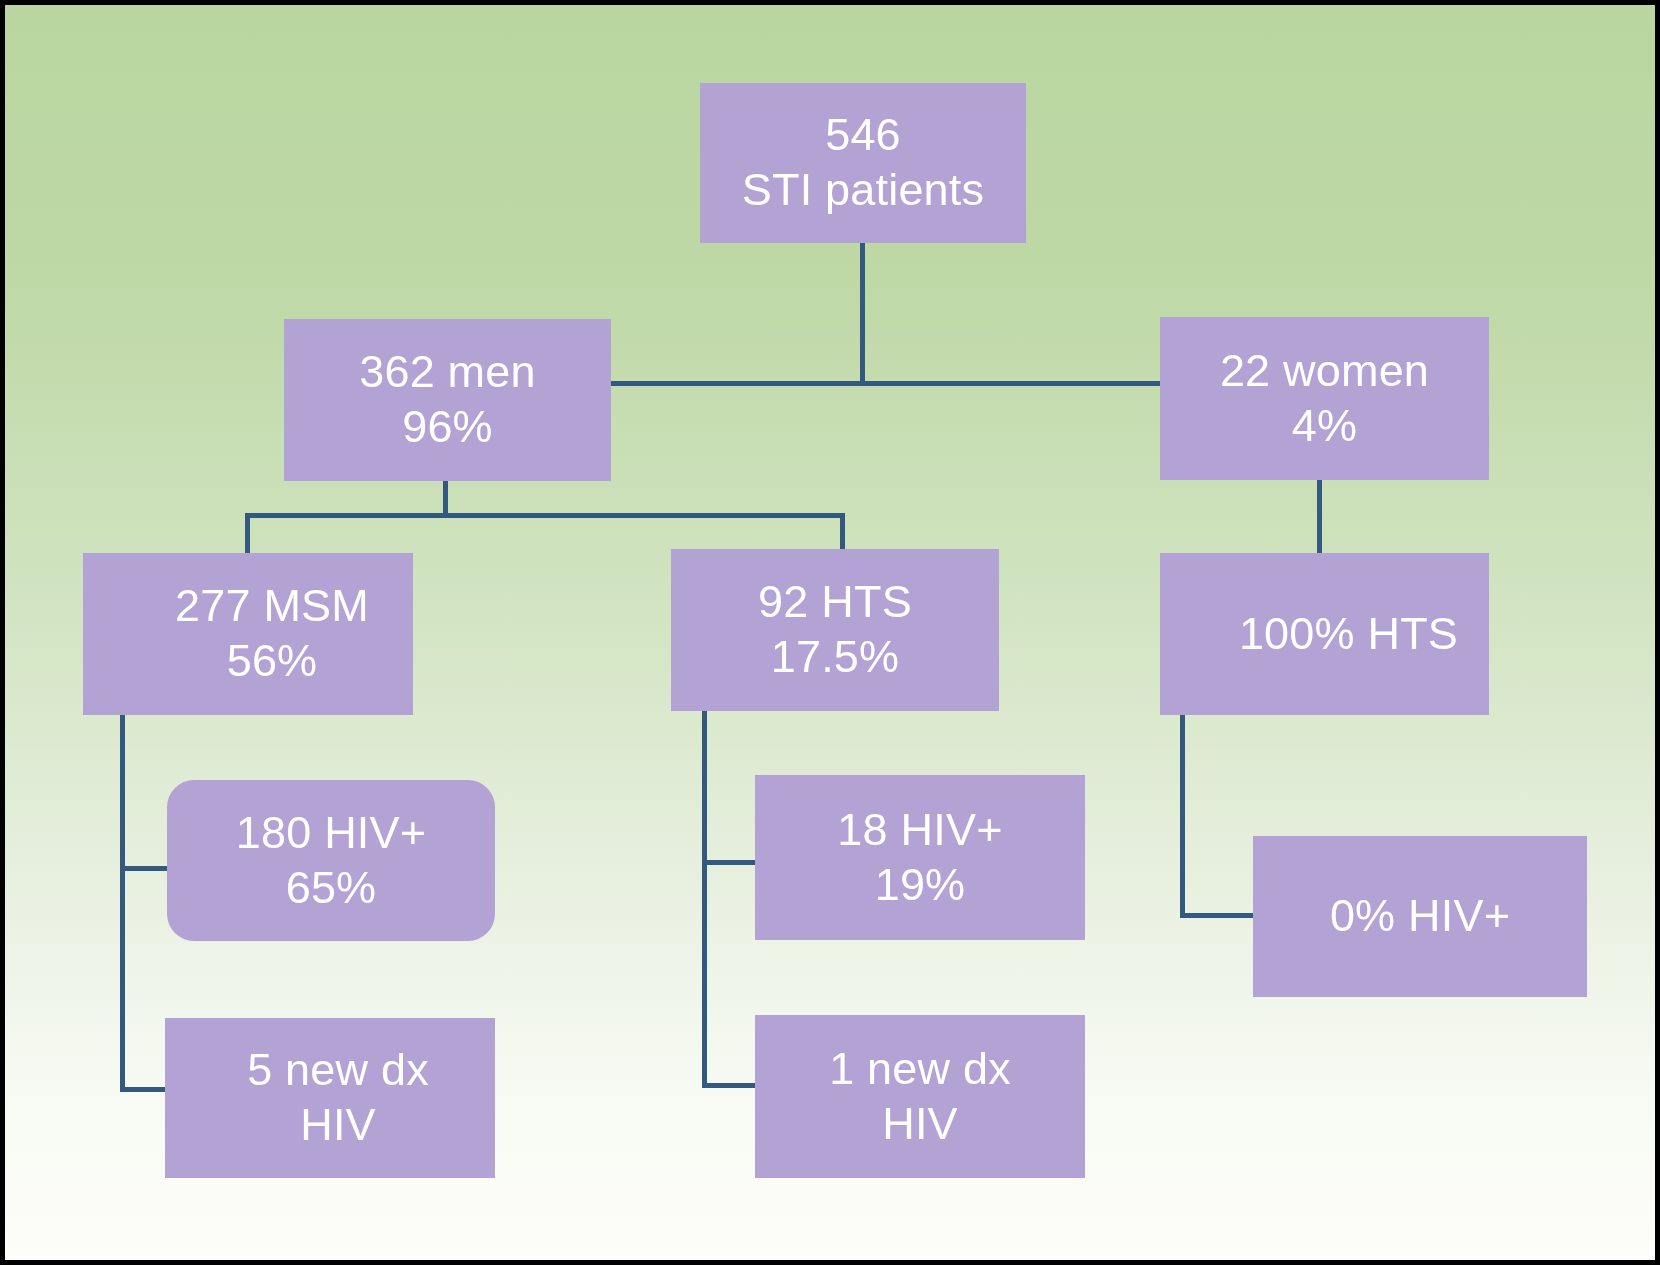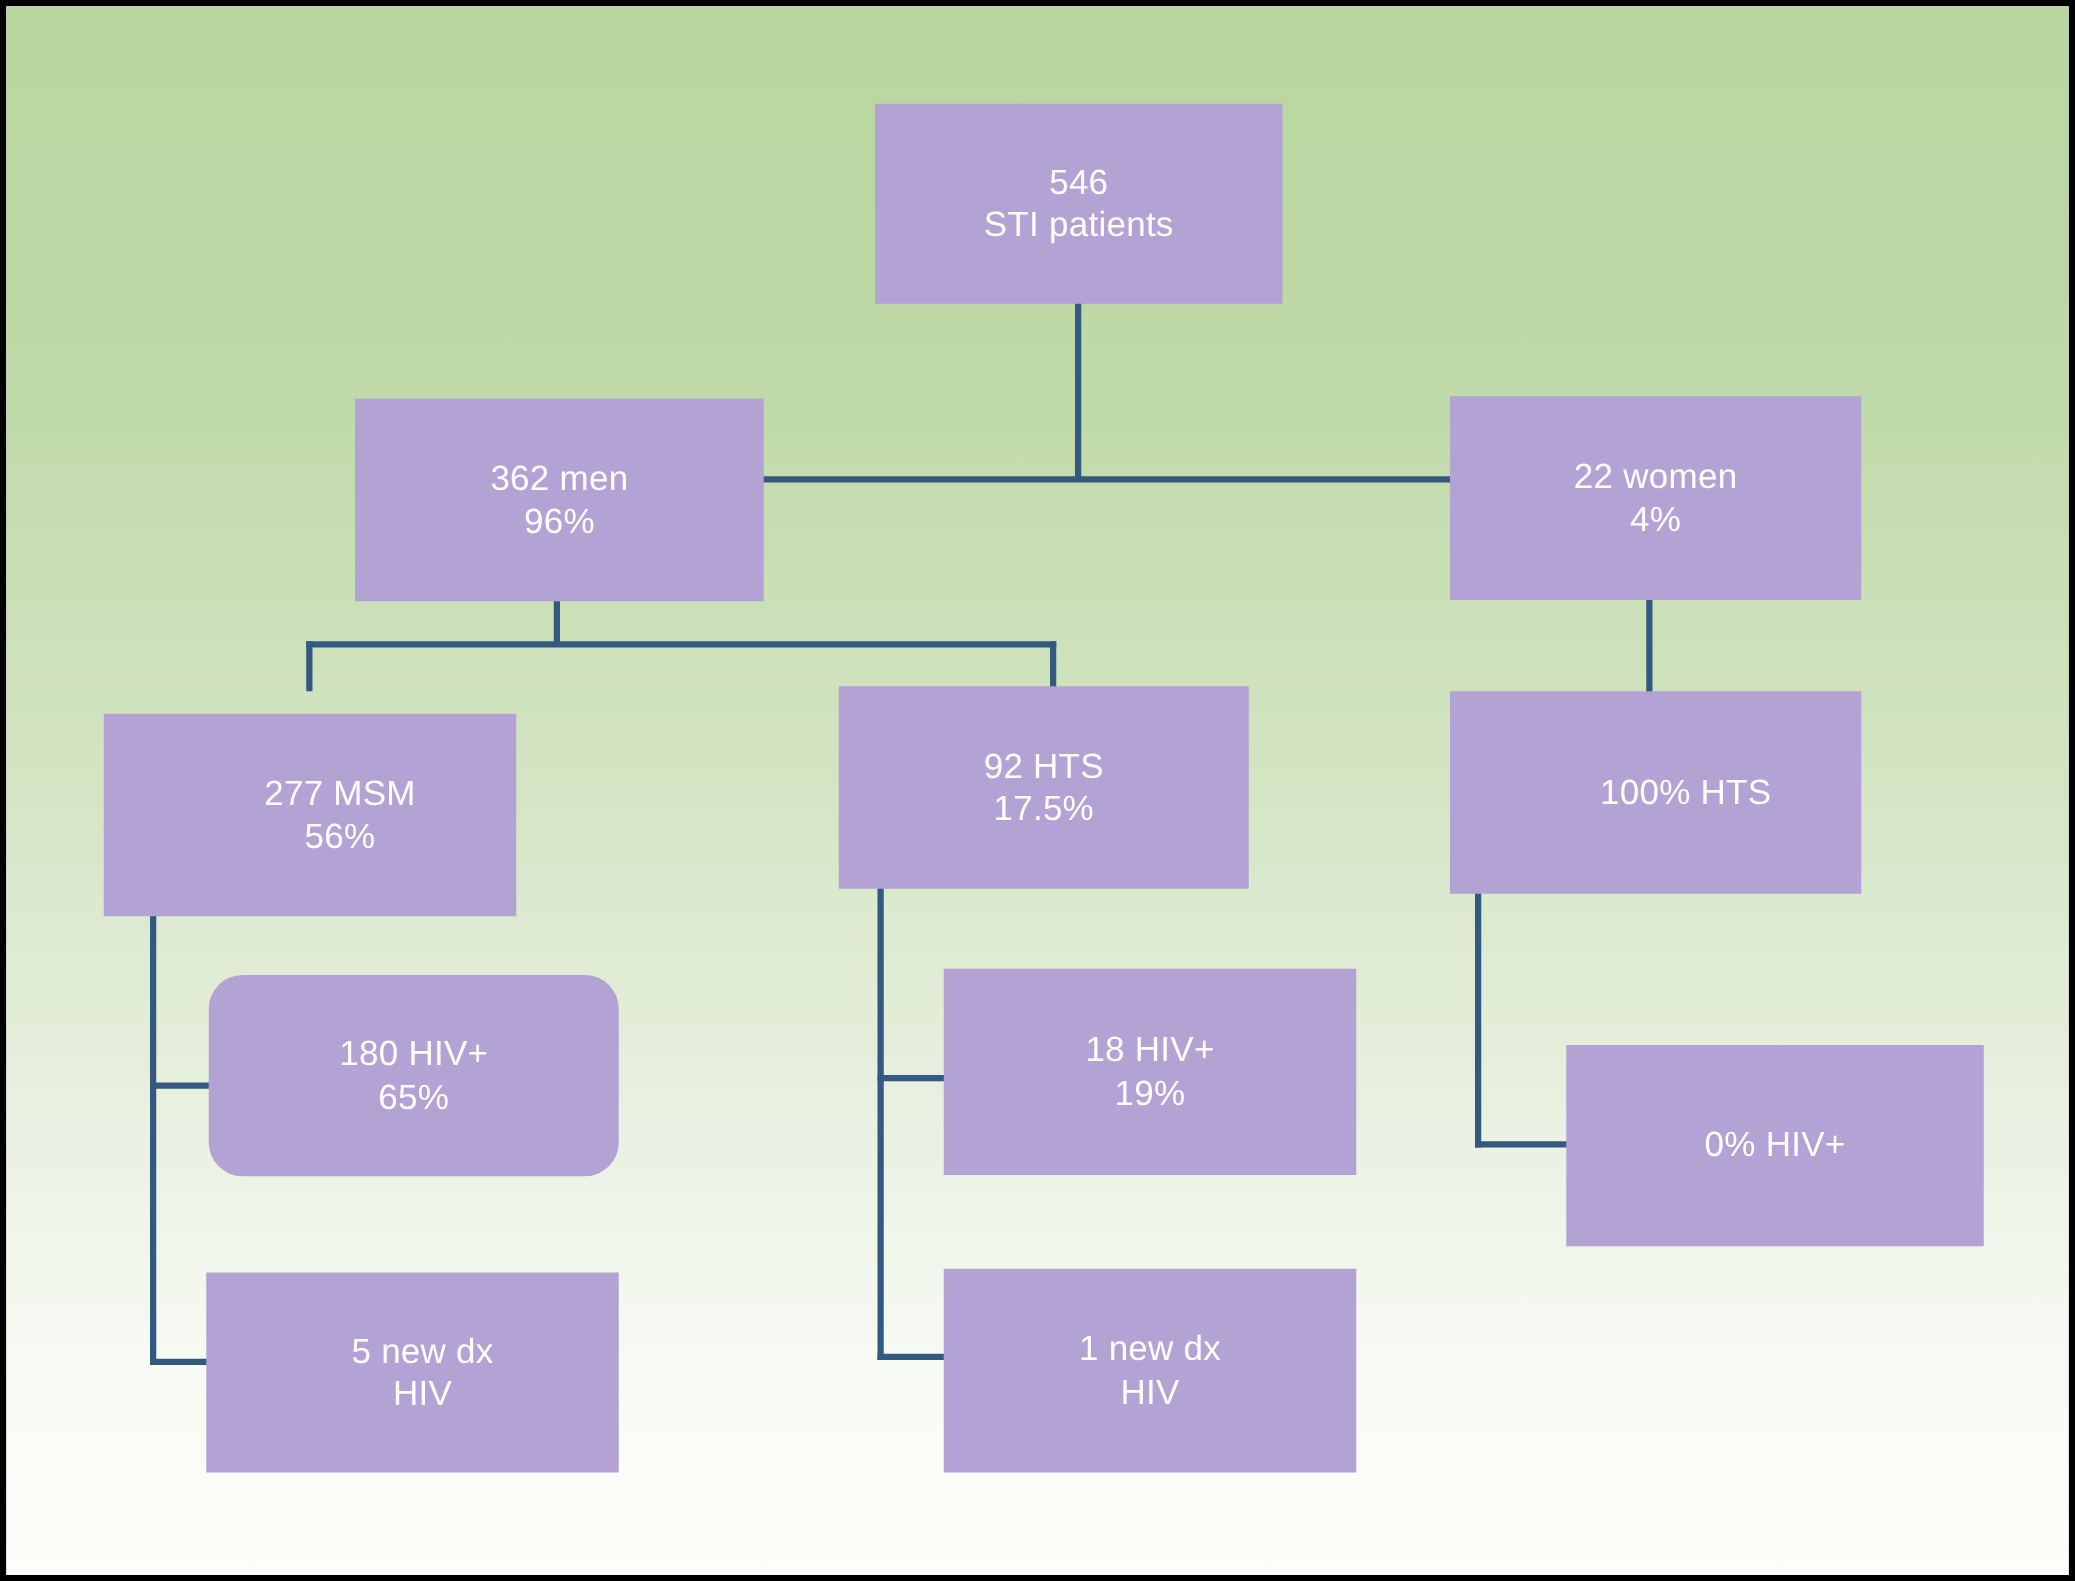--- a/index.html
+++ b/index.html
@@ -24,21 +24,21 @@
   .node {
     position: absolute;
     background: #b3a2d4;
     color: #ffffff;
     display: flex;
     flex-direction: column;
     align-items: center;
     justify-content: center;
     text-align: center;
     line-height: 1.22;
-    font-size: 28px;
+    font-size: 45px;
     font-weight: 400;
     letter-spacing: 0.2px;
     box-sizing: border-box;
     z-index: 3;
   }
   .node .ln { display: block; white-space: nowrap; }
   .conn {
     position: absolute;
     background: #34597f;
     z-index: 2;
@@ -79,21 +79,21 @@
   <div class="node" style="left:279px; top:314px; width:327px; height:162px;">
     <span class="ln">362 men</span>
     <span class="ln">96%</span>
   </div>
 
   <div class="node" style="left:1155px; top:312px; width:329px; height:163px;">
     <span class="ln">22 women</span>
     <span class="ln">4%</span>
   </div>
 
-  <div class="node" style="left:78px; top:566px; width:330px; height:162px;padding-left:48px;">
+  <div class="node" style="left:78px; top:548px; width:330px; height:162px;padding-left:48px;">
     <span class="ln">277 MSM</span>
     <span class="ln">56%</span>
   </div>
 
   <div class="node" style="left:666px; top:544px; width:328px; height:162px;">
     <span class="ln">92 HTS</span>
     <span class="ln">17.5%</span>
   </div>
 
   <div class="node" style="left:1155px; top:548px; width:329px; height:162px;padding-left:48px;">

